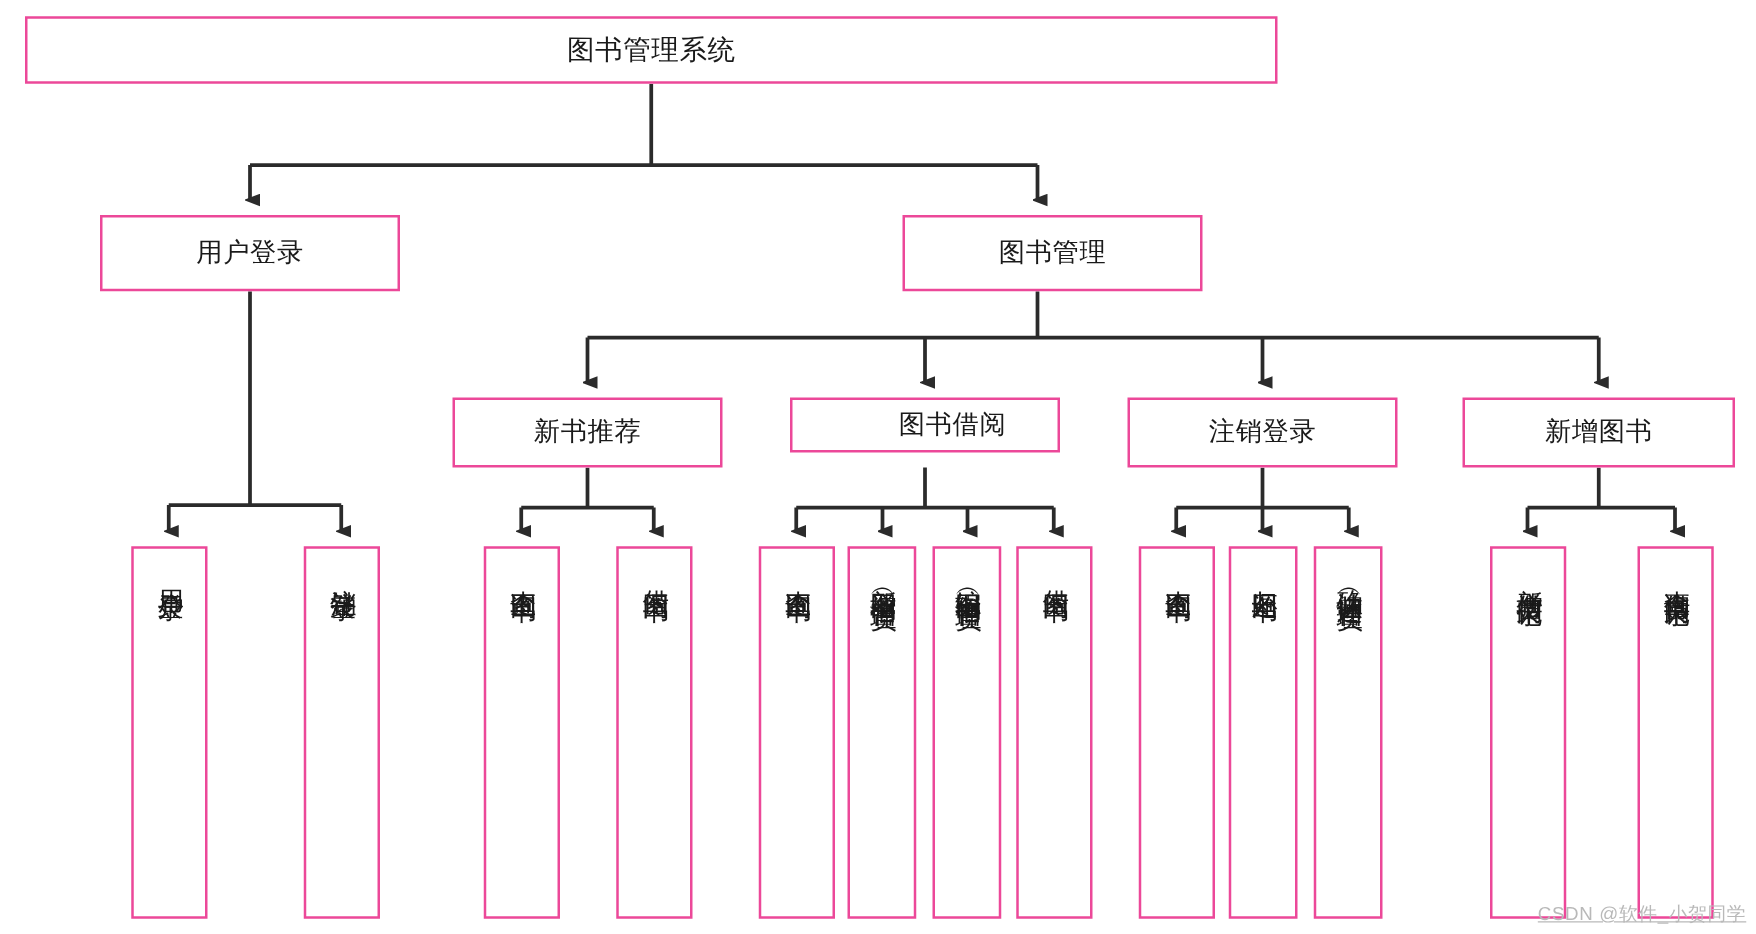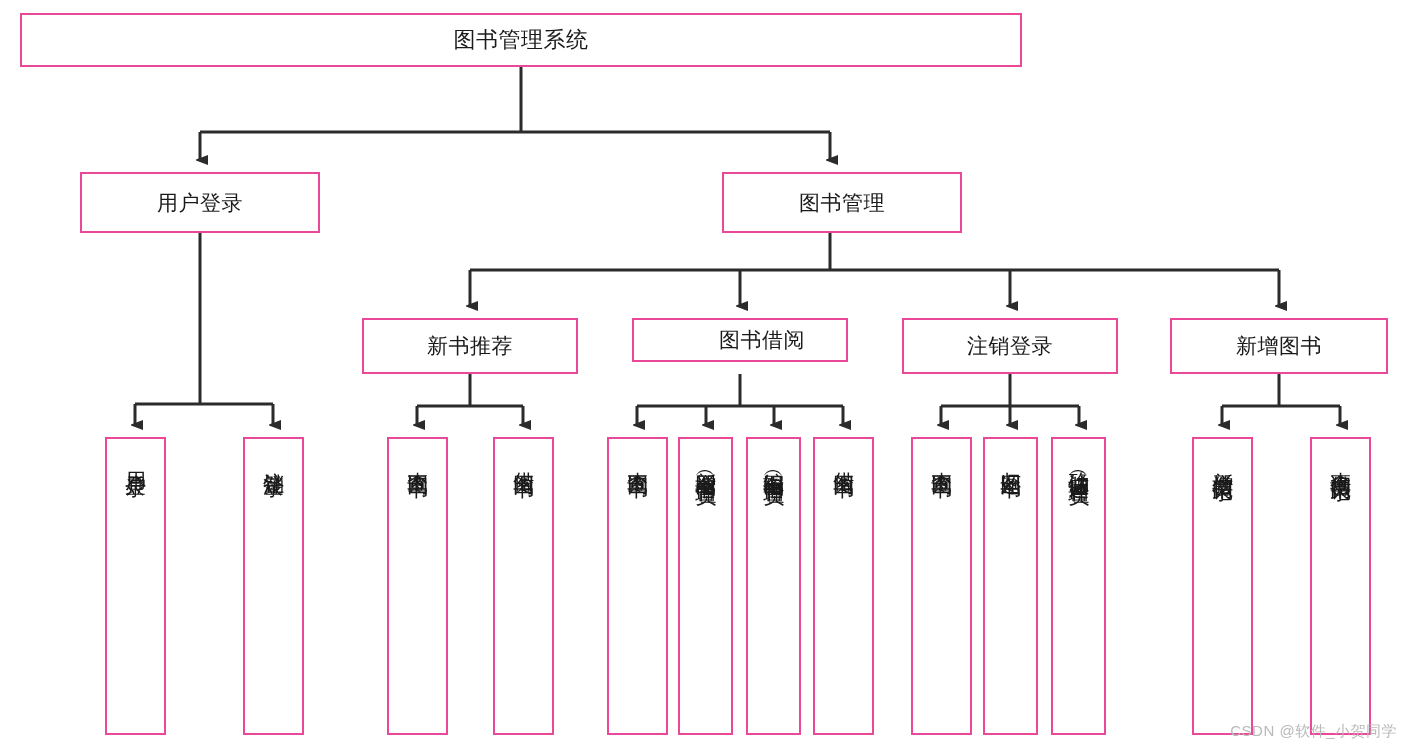--- a/index.html
+++ b/index.html
@@ -65,20 +65,21 @@
   }
   .watermark {
     position: absolute;
     right: 8px;
     bottom: 6px;
     font-size: 15px;
     color: #b9b9b9;
     letter-spacing: 0.5px;
     white-space: nowrap;
     user-select: none;
+    text-decoration: underline;
   }
 </style>
 </head>
 <body>
 
 <div id="diagram-root">
 
   <svg class="wires" viewBox="0 0 1405 747">
     <defs>
       <marker id="arrow" markerWidth="12" markerHeight="12" refX="5" refY="8" orient="auto" markerUnits="userSpaceOnUse">

